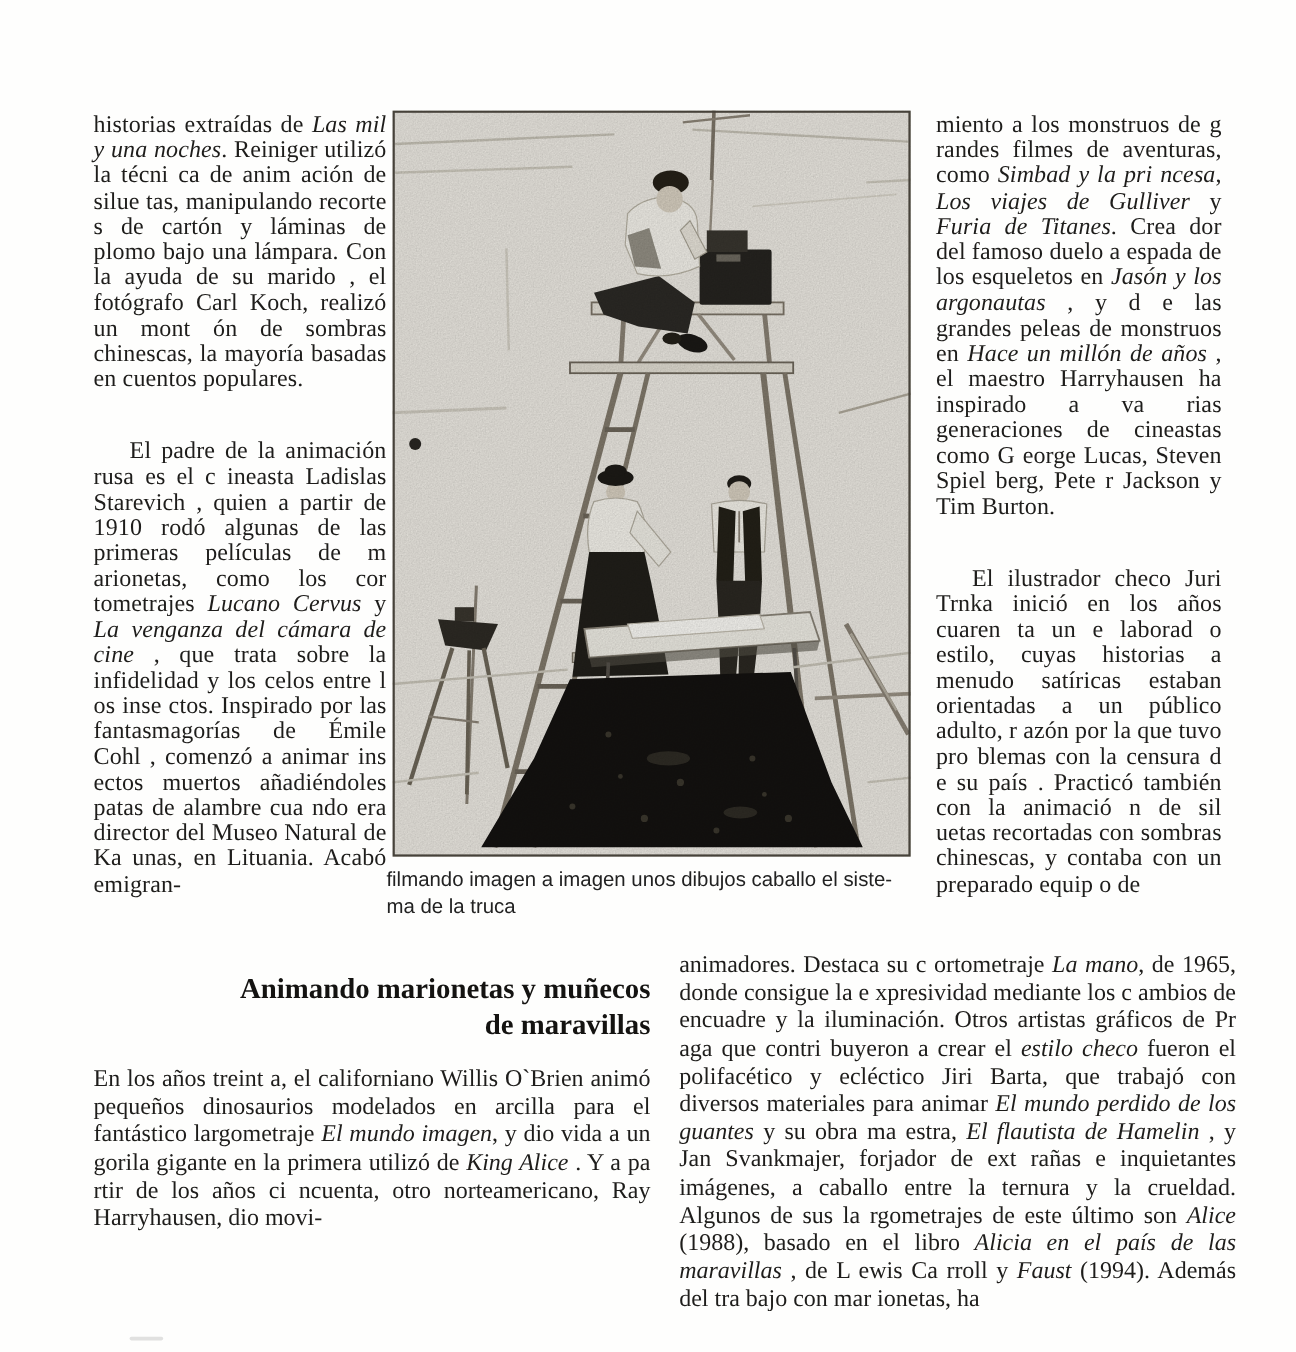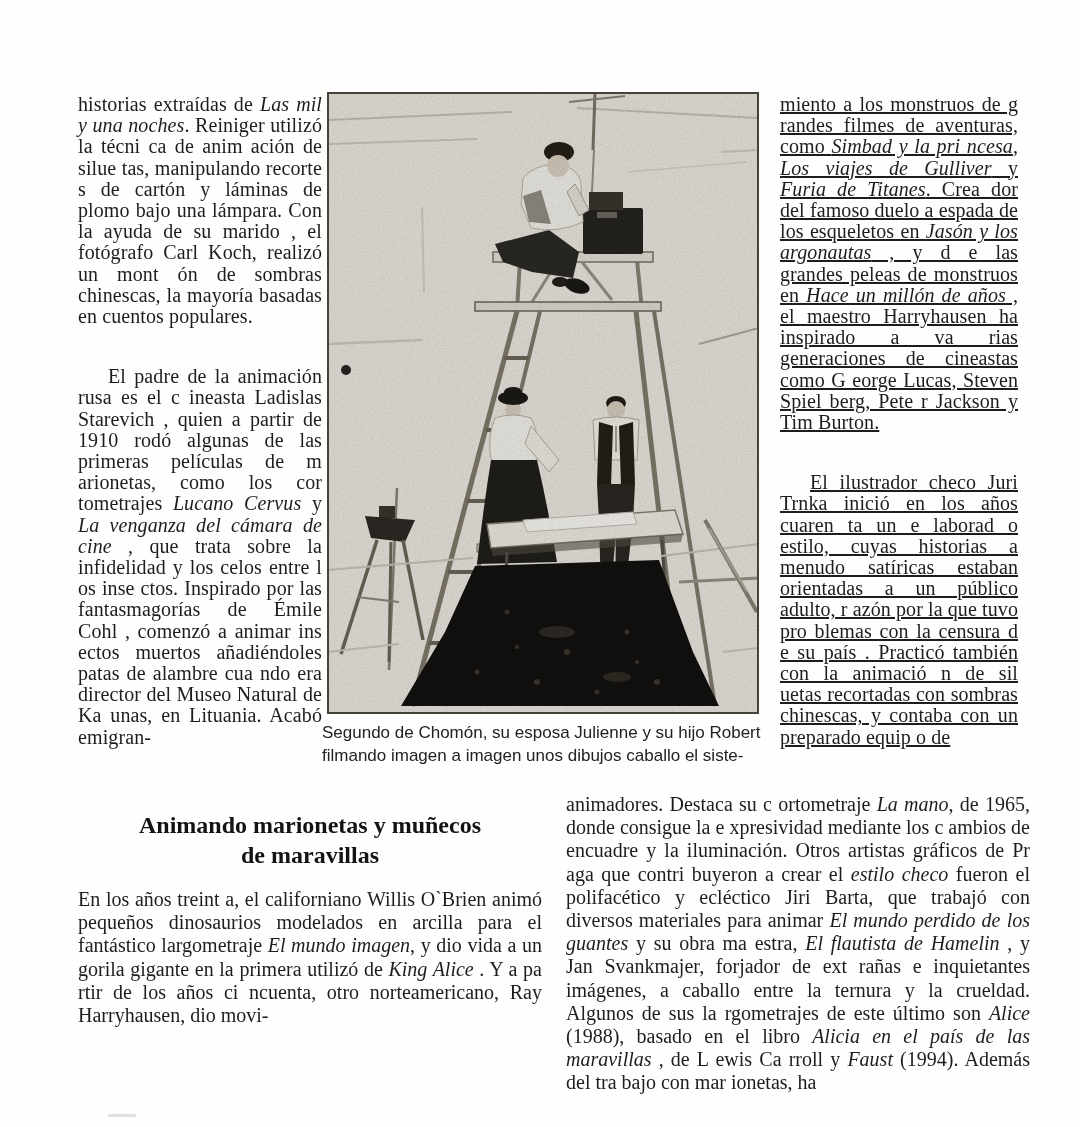--- a/index.html
+++ b/index.html
@@ -3,31 +3,31 @@
 <meta charset="utf-8">
 <style>
   html,body{margin:0;padding:0;background:#ffffff;}
   .page{position:relative;width:1080px;height:1127px;background:#fefefdff;
         font-family:"Liberation Serif","DejaVu Serif",serif;color:#1e1d1b;overflow:hidden;padding-left:20px;}
   .col{position:absolute;}
   .col p{margin:0;text-align:justify;}
   .col p.indent{text-indent:30px;margin-top:39px;}
   .top-col{font-size:20px;line-height:21.2px;letter-spacing:0.1px;}
   #col-top-left{left:78px;top:94px;width:244px;}
-  #col-top-right{left:780px;top:94px;width:238px;text-decoration:underline;}
+  #col-top-right{left:780px;top:94px;width:238px;}
   .bottom-col{font-size:20px;line-height:23.2px;}
   #col-bottom-left{left:78px;top:797px;width:464px;}
   #col-bottom-right{left:566px;top:793px;width:464px;}
   #photo{position:absolute;left:327px;top:92px;width:432px;height:622px;margin:0;}
   #photo svg{display:block;}
   #caption{position:absolute;left:322px;top:722px;width:452px;
            font-family:"Liberation Sans","DejaVu Sans",sans-serif;
            font-size:17px;line-height:22.5px;color:#222;}
   .section-heading{font-weight:bold;font-size:24px;line-height:30px;
-                   margin:13px 0 18px 0;text-align:center;color:#141311;}
+                   margin:13px 0 18px 0;text-align:right;color:#141311;}
   .smudge{position:absolute;left:108px;top:1114px;width:28px;height:3px;
           background:#c9c9c9;opacity:.55;border-radius:2px;}
 </style>
 </head>
 <body>
 
 <div class="page">
 
   <div id="col-top-left" class="col top-col">
       <p class=""><span>historias extraídas de </span><i>Las mil y una noches</i><span>. Reiniger utilizó la técni ca de anim ación de silue tas, manipulando recorte s de cartón y láminas de plomo bajo una lámpara. Con la ayuda de su marido , el fotógrafo Carl Koch, realizó un mont ón de sombras chinescas, la mayoría basadas en cuentos populares.</span></p>
@@ -161,22 +161,22 @@
         <circle cx="190" cy="555" r="2" fill="#3c382e"></circle>
         <circle cx="310" cy="570" r="2" fill="#3c382e"></circle>
       </g>
 
       <rect x="0" y="0" width="432" height="622" filter="url(#grain)" opacity="0.22"></rect>
       <rect x="1" y="1" width="430" height="620" fill="none" stroke="#46423a" stroke-width="2"></rect>
     </svg>
   </figure>
 
   <div id="caption">
-    <div>Segundo de Chomón, su esposa Julienne y su hijo Robert</div>
     <div>filmando imagen a imagen unos dibujos caballo el siste-</div>
+    <div>ma de la truca</div>
   </div>
 
   <div id="col-top-right" class="col top-col">
       <p class=""><span>miento a los monstruos de g randes filmes de aventuras, como </span><i>Simbad y la pri ncesa</i><span>, </span><i>Los viajes de Gulliver</i><span> y </span><i>Furia de Titanes</i><span>. Crea dor del famoso duelo a espada de los esqueletos en </span><i>Jasón y los argonautas</i><span> , y d e las grandes peleas de monstruos en </span><i>Hace un millón de años</i><span> , el maestro Harryhausen ha inspirado a va rias generaciones de cineastas como G eorge Lucas, Steven Spiel berg, Pete r Jackson y Tim Burton.</span></p>
       <p class="indent"><span>El ilustrador checo Juri Trnka inició en los años cuaren ta un e laborad o estilo, cuyas historias a menudo satíricas estaban orientadas a un público adulto, r azón por la que tuvo pro blemas con la censura d e su país . Practicó también con la animació n de sil uetas recortadas con sombras chinescas, y contaba con un preparado equip o de</span></p>
     </div>
 
   <div id="col-bottom-left" class="col bottom-col">
     <h2 class="section-heading">
       <div>Animando marionetas y muñecos</div>

